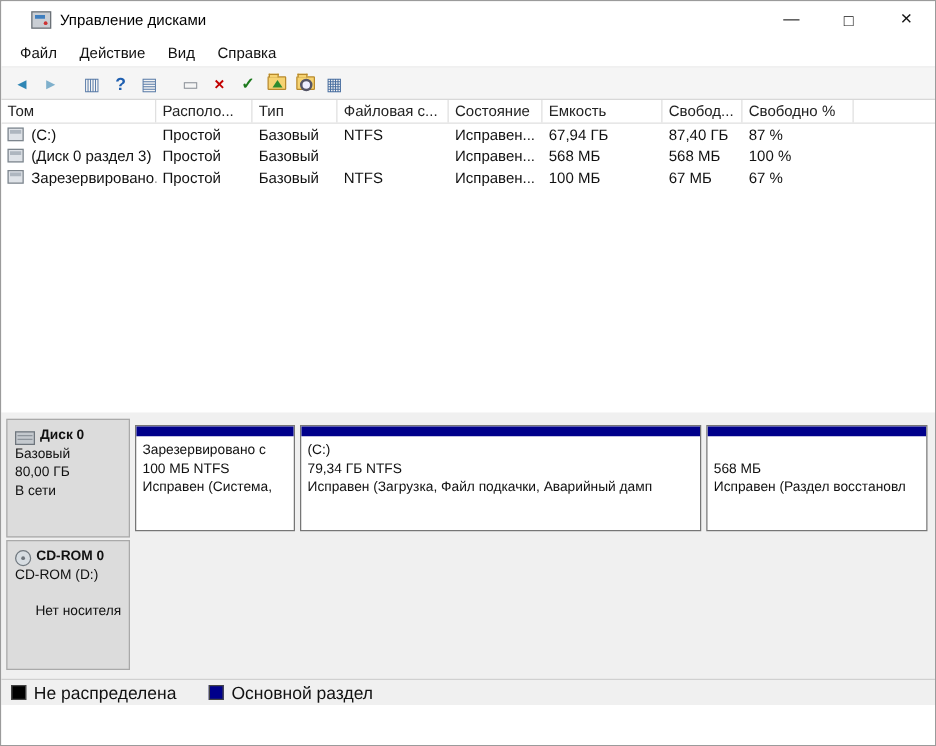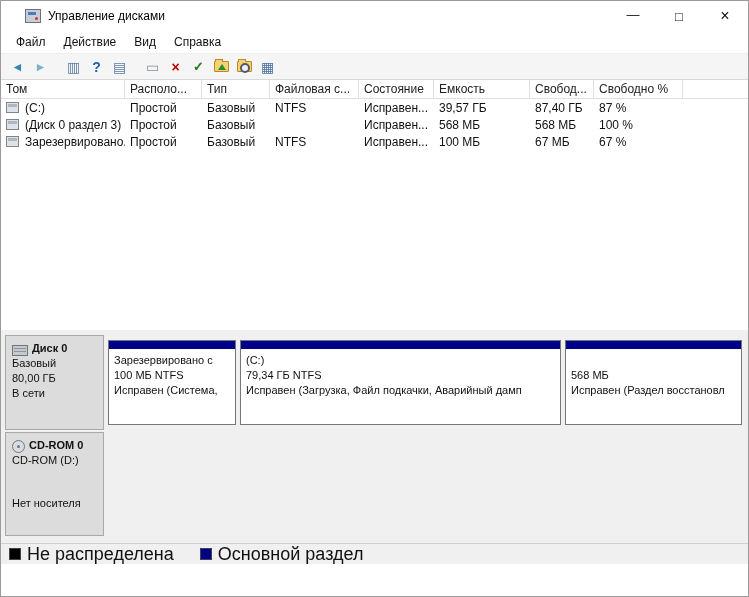--- a/index.html
+++ b/index.html
@@ -64,35 +64,35 @@
   .disk-row{display:flex;margin-bottom:2px;}
   .disk-row.d0{height:95px;}
   .disk-row.cd{height:104px;}
   .disk-info{width:99px;flex:0 0 auto;background:#dcdcdc;border:1px solid #a9a9a9;padding:5px 6px;
     font-size:11px;line-height:15px;color:#111;}
   .disk-title{display:flex;align-items:flex-end;font-weight:bold;}
   .hdd-icon{width:16px;height:11px;background:#c4c9ce;border:1px solid #6e757c;margin-right:4px;position:relative;flex:0 0 auto;}
   .hdd-icon::before{content:"";position:absolute;left:1px;top:2px;right:1px;height:1px;background:#8d949b;box-shadow:0 3px 0 #8d949b;}
   .cd-icon{width:13px;height:13px;border-radius:50%;background:#d7dde2;border:1px solid #70787f;margin-right:4px;position:relative;flex:0 0 auto;}
   .cd-icon::before{content:"";position:absolute;left:4px;top:4px;width:3px;height:3px;border-radius:50%;background:#6e757c;}
-  .no-media{margin-top:28px;}
+  .no-media{margin-top:14px;text-align:right;}
   .partitions{flex:1;display:flex;gap:4px;padding:5px 2px 5px 4px;}
   .partition{border:1px solid #767676;background:#fff;display:flex;flex-direction:column;overflow:hidden;}
   .part-1{width:128px;flex:0 0 auto;}
   .part-2{flex:1;}
   .part-3{width:177px;flex:0 0 auto;}
   .pstrip{height:8px;flex:0 0 auto;}
   .pcontent{padding:4px 5px 0 5px;font-size:11px;line-height:15px;color:#111;white-space:nowrap;overflow:hidden;}
   .pname{font-weight:normal;min-height:15px;}
   .cd-empty{flex:1;}
 
   
   .legend{height:21px;background:#f0f0f0;border-top:1px solid #d0d0d0;display:flex;align-items:center;
     padding-left:8px;gap:26px;flex:0 0 auto;}
-  .legend-item{display:flex;align-items:center;font-size:18px;color:#111;}
+  .legend-item{display:flex;align-items:center;font-size:14px;color:#111;}
   .swatch{width:12px;height:12px;margin-right:6px;border:1px solid #444;}
   .bottom-strip{flex:1;background:#fff;}
 </style>
 </head>
 <body>
 
 <div class="window">
 
   <div class="titlebar">
     <span class="app-icon"></span>
@@ -170,21 +170,21 @@
 
     <div class="lv-row">
       <div class="lv-cell c0 vol-cell">
           <span class="vol-icon"></span>
           <span>(C:)</span>
         </div>
       <div class="lv-cell c1">Простой</div>
       <div class="lv-cell c2">Базовый</div>
       <div class="lv-cell c3">NTFS</div>
       <div class="lv-cell c4">Исправен...</div>
-      <div class="lv-cell c5">39,57 ГБ</div>
+      <div class="lv-cell c5">67,94 ГБ</div>
       <div class="lv-cell c6">87,40 ГБ</div>
       <div class="lv-cell c7">87 %</div>
     </div>
 
     <div class="lv-row">
       <div class="lv-cell c0 vol-cell">
           <span class="vol-icon"></span>
           <span>(Диск 0 раздел 3)</span>
         </div>
       <div class="lv-cell c1">Простой</div>

